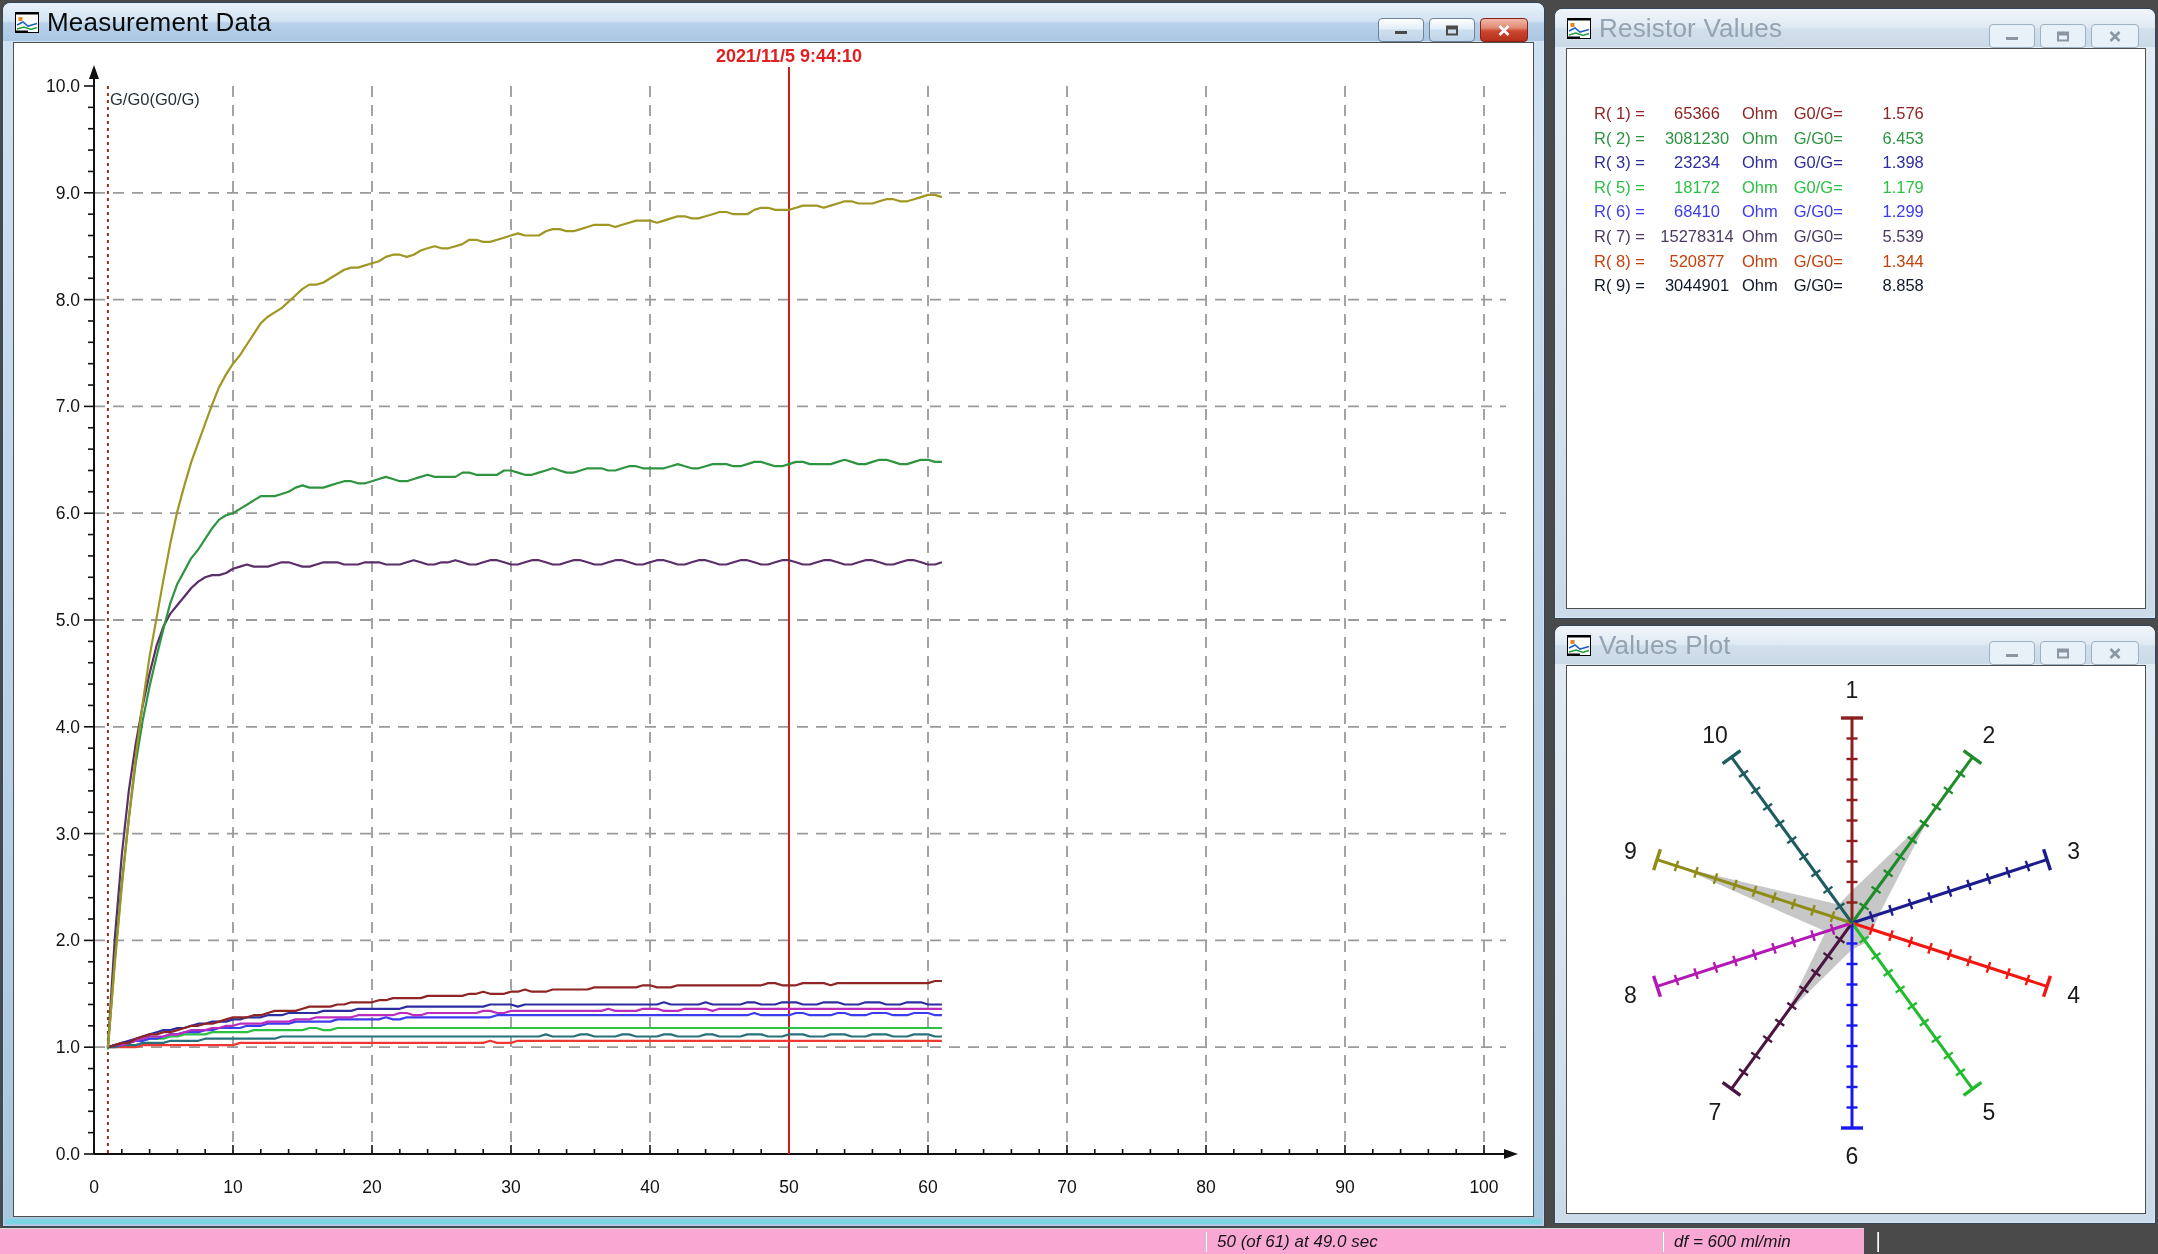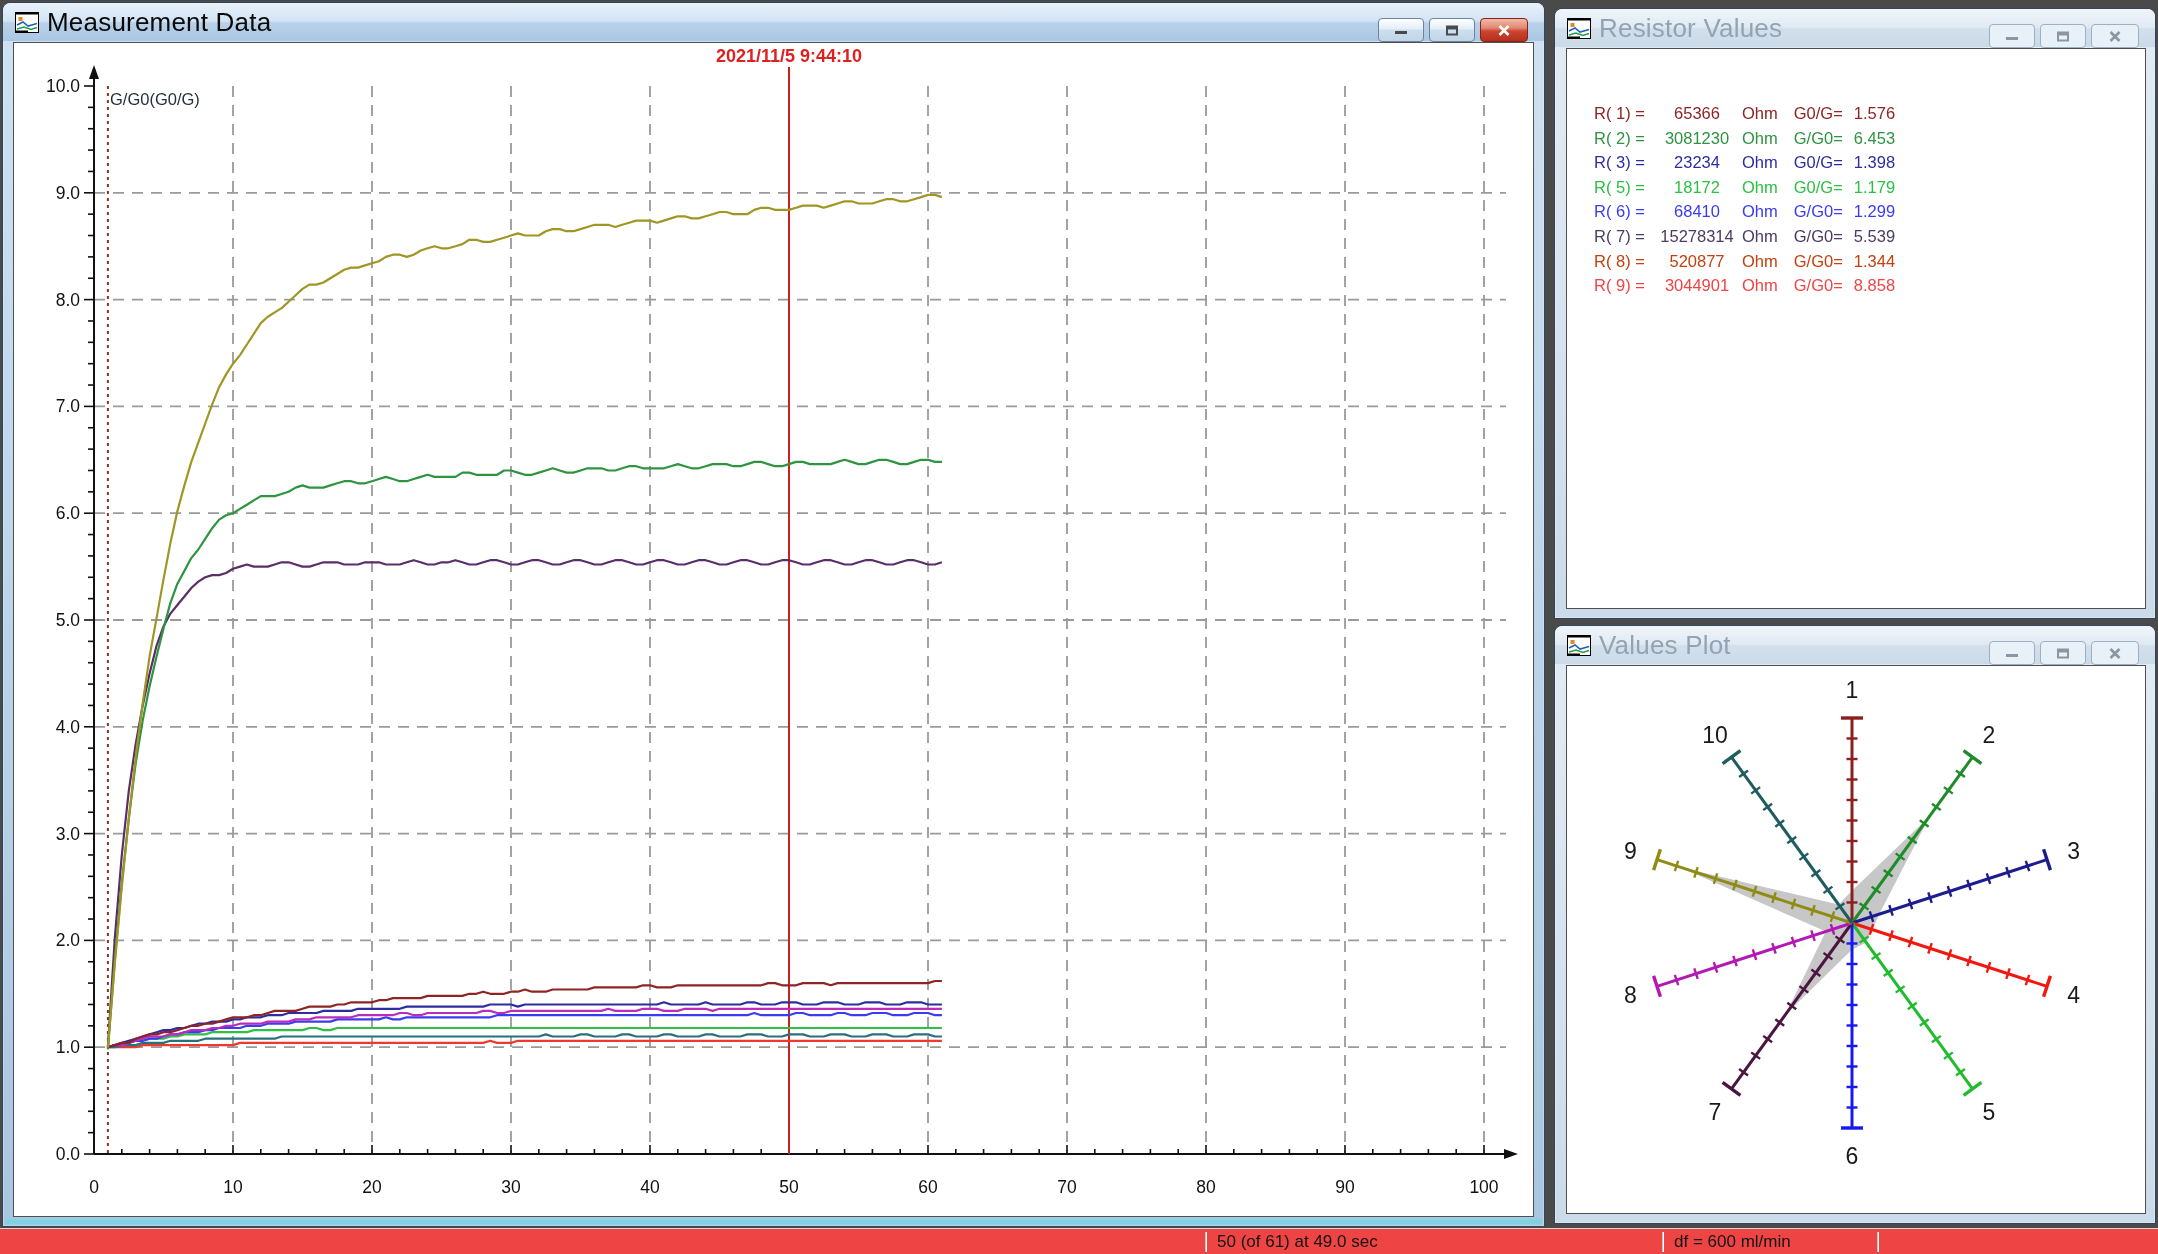--- a/index.html
+++ b/index.html
@@ -33,24 +33,24 @@
   .content{position:absolute;background:#fff;border:1px solid #4f4f4f;}
   .teal-edge{position:absolute;left:3px;right:3px;bottom:2px;height:5px;background:#7cd3e2;}
   
   #resistor-rows{position:absolute;left:0;top:0;right:0;bottom:0;
                  padding:52px 0 0 27px;font-size:16.5px;line-height:24.6px;white-space:nowrap;}
   .r-row span{display:inline-block;}
   .r-lbl{width:64px;}
   .r-ohm{width:78px;text-align:center;}
   .r-unit{margin-left:6px;}
   .r-rl{margin-left:16px;width:60px;}
-  .r-rv{width:70px;}
+  .r-rv{width:70px;text-align:right;}
   
-  #statusbar{position:absolute;left:0;top:1228px;width:2158px;height:26px;
-             background:#ef4444;border-top:1px solid #d6d6d6;font-size:17px;color:#141414;}
+  #statusbar{position:absolute;left:0;top:1228px;width:1864px;height:26px;
+             background:#f9a8d4;border-top:1px solid #d6d6d6;font-size:17px;color:#141414;font-style:italic;}
   .sb-sep{position:absolute;top:3px;bottom:3px;width:0;border-left:1px solid #c3c3c3;border-right:1px solid #fff;}
   .sb-text{position:absolute;top:3px;}
   svg text{font-family:"Liberation Sans", sans-serif;}
 </style>
 </head>
 <body>
 
 <div class="win active" style="left:2px;top:2px;width:1541px;height:1223px;">
   <div class="titlebar">
     <span class="app-icon">
@@ -299,21 +299,21 @@
   </div>
   <div class="content" style="left:11px;top:39px;width:578px;height:559px;">
     <div id="resistor-rows">
         <div class="r-row" style="color: rgb(142, 36, 36);"><span class="r-lbl">R( 1) =</span><span class="r-ohm">65366</span><span class="r-unit">Ohm</span><span class="r-rl">G0/G=</span><span class="r-rv">1.576</span></div>
         <div class="r-row" style="color: rgb(46, 148, 64);"><span class="r-lbl">R( 2) =</span><span class="r-ohm">3081230</span><span class="r-unit">Ohm</span><span class="r-rl">G/G0=</span><span class="r-rv">6.453</span></div>
         <div class="r-row" style="color: rgb(45, 45, 160);"><span class="r-lbl">R( 3) =</span><span class="r-ohm">23234</span><span class="r-unit">Ohm</span><span class="r-rl">G0/G=</span><span class="r-rv">1.398</span></div>
         <div class="r-row" style="color: rgb(44, 192, 68);"><span class="r-lbl">R( 5) =</span><span class="r-ohm">18172</span><span class="r-unit">Ohm</span><span class="r-rl">G0/G=</span><span class="r-rv">1.179</span></div>
         <div class="r-row" style="color: rgb(59, 59, 240);"><span class="r-lbl">R( 6) =</span><span class="r-ohm">68410</span><span class="r-unit">Ohm</span><span class="r-rl">G/G0=</span><span class="r-rv">1.299</span></div>
         <div class="r-row" style="color: rgb(76, 58, 98);"><span class="r-lbl">R( 7) =</span><span class="r-ohm">15278314</span><span class="r-unit">Ohm</span><span class="r-rl">G/G0=</span><span class="r-rv">5.539</span></div>
         <div class="r-row" style="color: #c2410c;"><span class="r-lbl">R( 8) =</span><span class="r-ohm">520877</span><span class="r-unit">Ohm</span><span class="r-rl">G/G0=</span><span class="r-rv">1.344</span></div>
-        <div class="r-row" style="color: #ef4444;"><span class="r-lbl">R( 9) =</span><span class="r-ohm">3044901</span><span class="r-unit">Ohm</span><span class="r-rl">G/G0=</span><span class="r-rv">8.858</span></div>
+        <div class="r-row" style="color: #0f172a;"><span class="r-lbl">R( 9) =</span><span class="r-ohm">3044901</span><span class="r-unit">Ohm</span><span class="r-rl">G/G0=</span><span class="r-rv">8.858</span></div>
       </div>
   </div>
 </div>
 
 <div class="win inactive" style="left:1554px;top:625px;width:600px;height:597px;">
   <div class="titlebar">
     <span class="app-icon">
       <svg width="24" height="21" viewBox="0 0 24 21">
         <rect x="0.5" y="0.5" width="23" height="20" fill="#ffffff" stroke="#000"></rect>
         <rect x="0" y="0" width="24" height="2.5" fill="#000"></rect>

